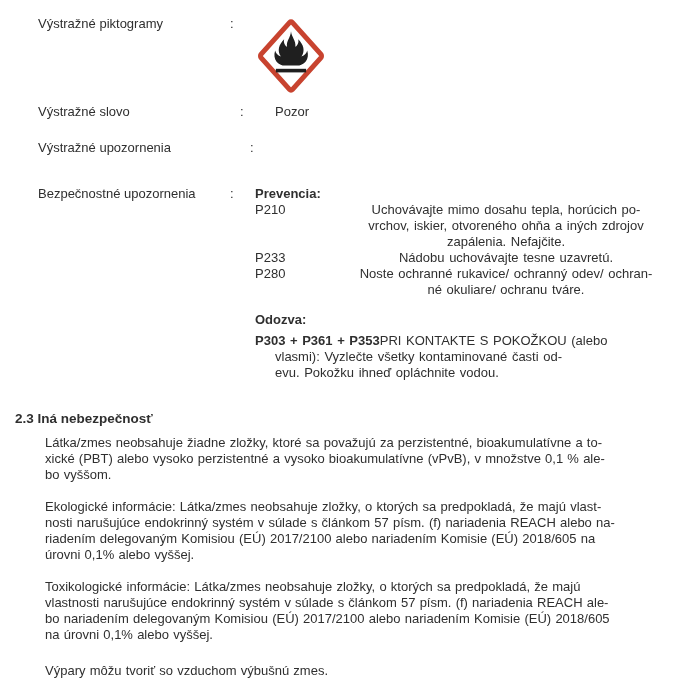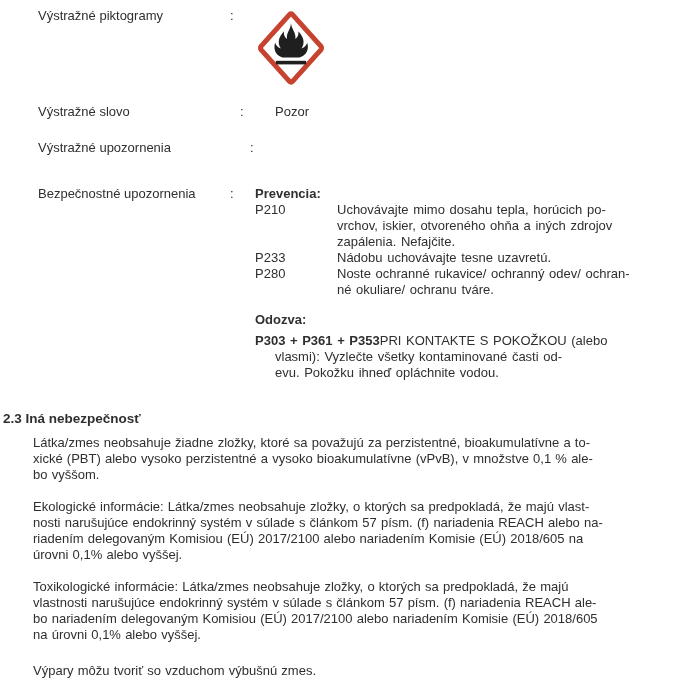--- a/index.html
+++ b/index.html
@@ -17,38 +17,38 @@
   .frow{position:absolute;left:38px;display:flex;align-items:flex-start;}
   .flabel{width:192px;flex:0 0 192px;}
   .fcolon{width:25px;flex:0 0 25px;}
   .fvalue{flex:1 1 auto;min-width:0;}
   .bold{font-weight:bold;}
   .pre{white-space:pre-line;}
   .ws{word-spacing:1px;}
   .hstmt{display:grid;grid-template-columns:82px 1fr;width:420px;}
   .pgrid{display:grid;grid-template-columns:82px 338px;width:420px;margin-top:0;}
   .pgrid .pcode{grid-column:1;}
-  .pgrid .ptext{grid-column:2;}
+  .pgrid .ptext{grid-column:2;text-align:center;}
   .resp-heading{margin-top:14px;}
   .hang{margin-top:5px;padding-left:20px;text-indent:-20px;white-space:pre-line;width:425px;}
   .hang .pcode-inline{font-weight:bold;}
-  .section{position:absolute;left:0;top:410px;width:645px;}
+  .section{position:absolute;left:12px;top:410px;width:645px;}
   .section-heading{margin-left:3px;font-size:13.5px;line-height:17px;font-weight:bold;}
   .para{margin:0 10px 0 33px;white-space:pre-line;word-spacing:0.6px;}
   .para-1{margin-top:8px;}
   .para-2,.para-3{margin-top:16px;}
   .para-4{margin-top:20px;}
   .picto-svg{display:block;}
 </style>
 </head>
 <body>
 
 <div class="page">
 
-  <div class="frow" style="top:8px;">
+  <div class="frow" style="top:16px;">
     <div class="flabel">Výstražné piktogramy</div>
     <div class="fcolon">:</div>
     <div class="fvalue">
       <svg class="picto-svg" viewBox="0 0 100 100" width="72" height="80" preserveAspectRatio="none" aria-hidden="true">
         <rect x="19" y="19" width="62" height="62" rx="3" fill="#ffffff" stroke-width="6.5" transform="rotate(45 50 50)" stroke="#C8432F"></rect>
         <path d="M50 19 C49.5 27 43 31 44.5 38.5 C40.5 36.5 39.5 32 40.5 29 C33 35.5 30.5 44 36 50.5 C31.5 49.5 28.5 46 28 43 C24 54 32 62 42 62 L58 62 C68 62 76.5 54 72.5 43 C72 46 69 49.5 64.5 50.5 C70 44 67.5 35.5 60 29 C61 32 60 36.5 56 38.5 C57.5 31 50.5 26 50 19 Z" fill="#1f1f1f"></path>
         <rect x="29" y="66" width="42" height="4.5" fill="#1f1f1f"></rect>
       </svg>
     </div>
   </div>

